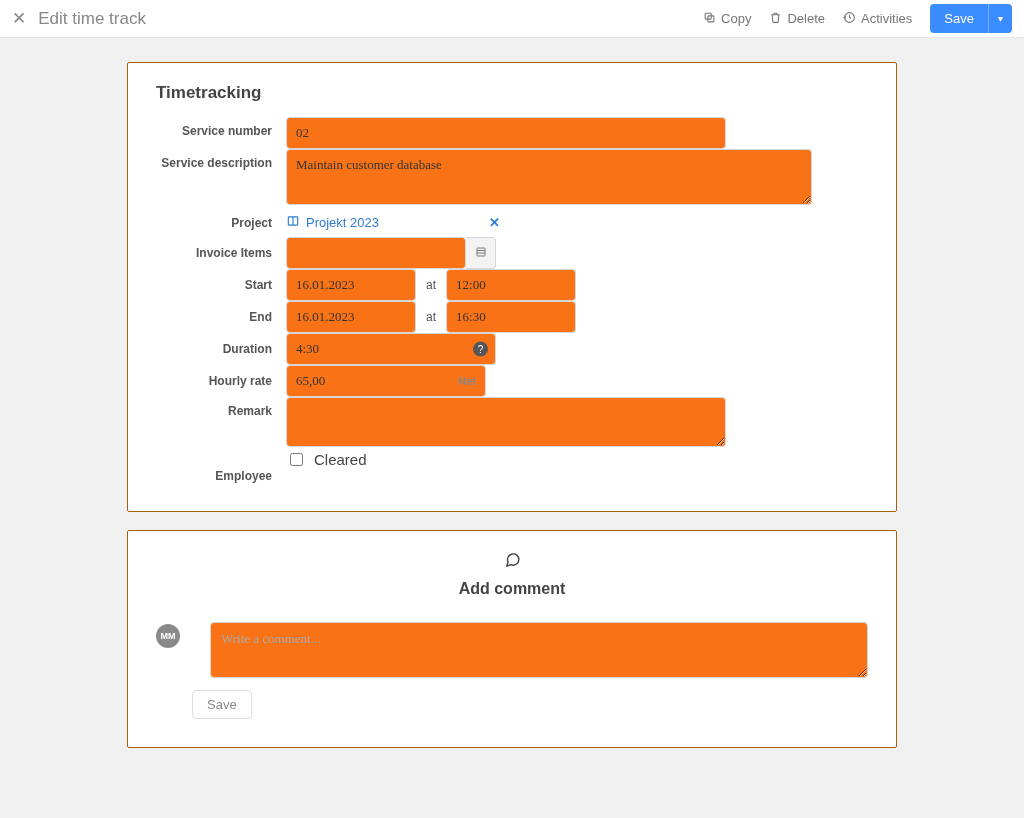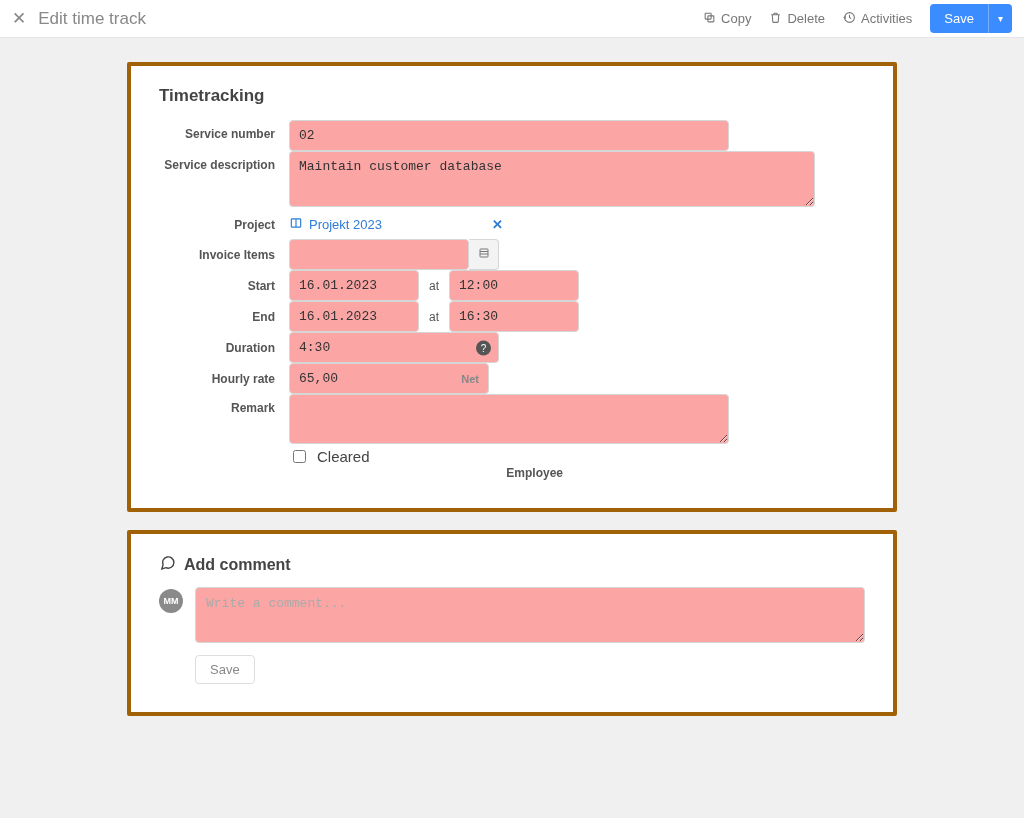--- a/index.html
+++ b/index.html
@@ -68,21 +68,21 @@
   
   .page {
     padding: 24px 0 40px;
     display:flex;
     flex-direction:column;
     align-items:center;
   }
   .card {
     width: 770px;
     background: #fff;
-    border: 4px solid #a16207;
+    border: 1px solid #a16207;
     border-radius: 2px;
     padding: 20px 28px 28px;
     margin-bottom: 18px;
   }
   h2.section-title {
     font-size: 17px;
     font-weight: 700;
     color: #444;
     margin: 0 0 14px;
   }
@@ -98,26 +98,26 @@
     padding-right: 14px;
     padding-top: 7px;
     font-size: 12px;
     font-weight: 600;
     color: #555;
   }
   .form-control {
     flex: 1;
   }
   input[type=text], textarea, select {
-    font-family: Liberation Mono, monospace;
+    font-family: Liberation Serif, serif;
     font-size: 13px;
     padding: 7px 9px;
     border: 1px solid #d6d6d6;
     border-radius: 4px;
-    background: #fca5a5;
+    background: #f97316;
     color: #333;
   }
   .input-full { width: 440px; }
   textarea.input-full { width: 526px; height: 56px; resize: both; }
   textarea.remark-area { width: 440px; height: 50px; resize: both; }
   .project-link {
     color: #2e7cd6;
     display: inline-flex;
     align-items: center;
     gap: 6px;
@@ -184,23 +184,24 @@
     background-position: calc(100% - 14px) 13px, calc(100% - 10px) 13px;
     background-size: 4px 4px, 4px 4px;
     background-repeat: no-repeat;
     padding-right: 26px;
     font-size: 12px;
   }
   
   .comment-title {
     display:flex; align-items:center; gap:8px;
     font-size:16px; font-weight:700; color:#444;
-    margin-bottom: 12px;
-  }
-  .comment-row { display:flex; gap:12px; align-items:flex-start; }
+    margin-bottom: 24px;
+    flex-direction: column;
+  }
+  .comment-row { display:flex; gap:30px; align-items:flex-start; }
   .avatar {
     width:24px;height:24px;border-radius:50%;
     background:#8a8a8a;color:#fff;
     font-size:9px;font-weight:600;
     display:flex;align-items:center;justify-content:center;
     flex-shrink:0;
     margin-top:2px;
   }
   textarea.comment-input {
     flex:1; height:56px; resize:both;
@@ -365,21 +366,21 @@
     </div>
 
     <div class="form-row align-center">
       <div class="form-label" style="padding-top:0"></div>
       <div class="form-control checkbox-row">
         <input type="checkbox" id="cleared-cb" style="">
         <label for="cleared-cb">Cleared</label>
       </div>
     </div>
 
-    <div class="form-row align-center" style="margin-bottom:0;flex-direction:column;">
+    <div class="form-row align-center" style="margin-bottom:0;">
       <div class="form-label" style="padding-top:0">Employee</div>
     </div>
   </div>
 
   <div class="card">
     <div class="comment-title">
       <span>
         <svg width="17" height="17" viewBox="0 0 24 24" fill="none" stroke="#444" stroke-width="2">
             <path d="M21 12a8 8 0 01-11.3 7.3L4 21l1.7-5.7A8 8 0 1121 12z"></path>
           </svg>

